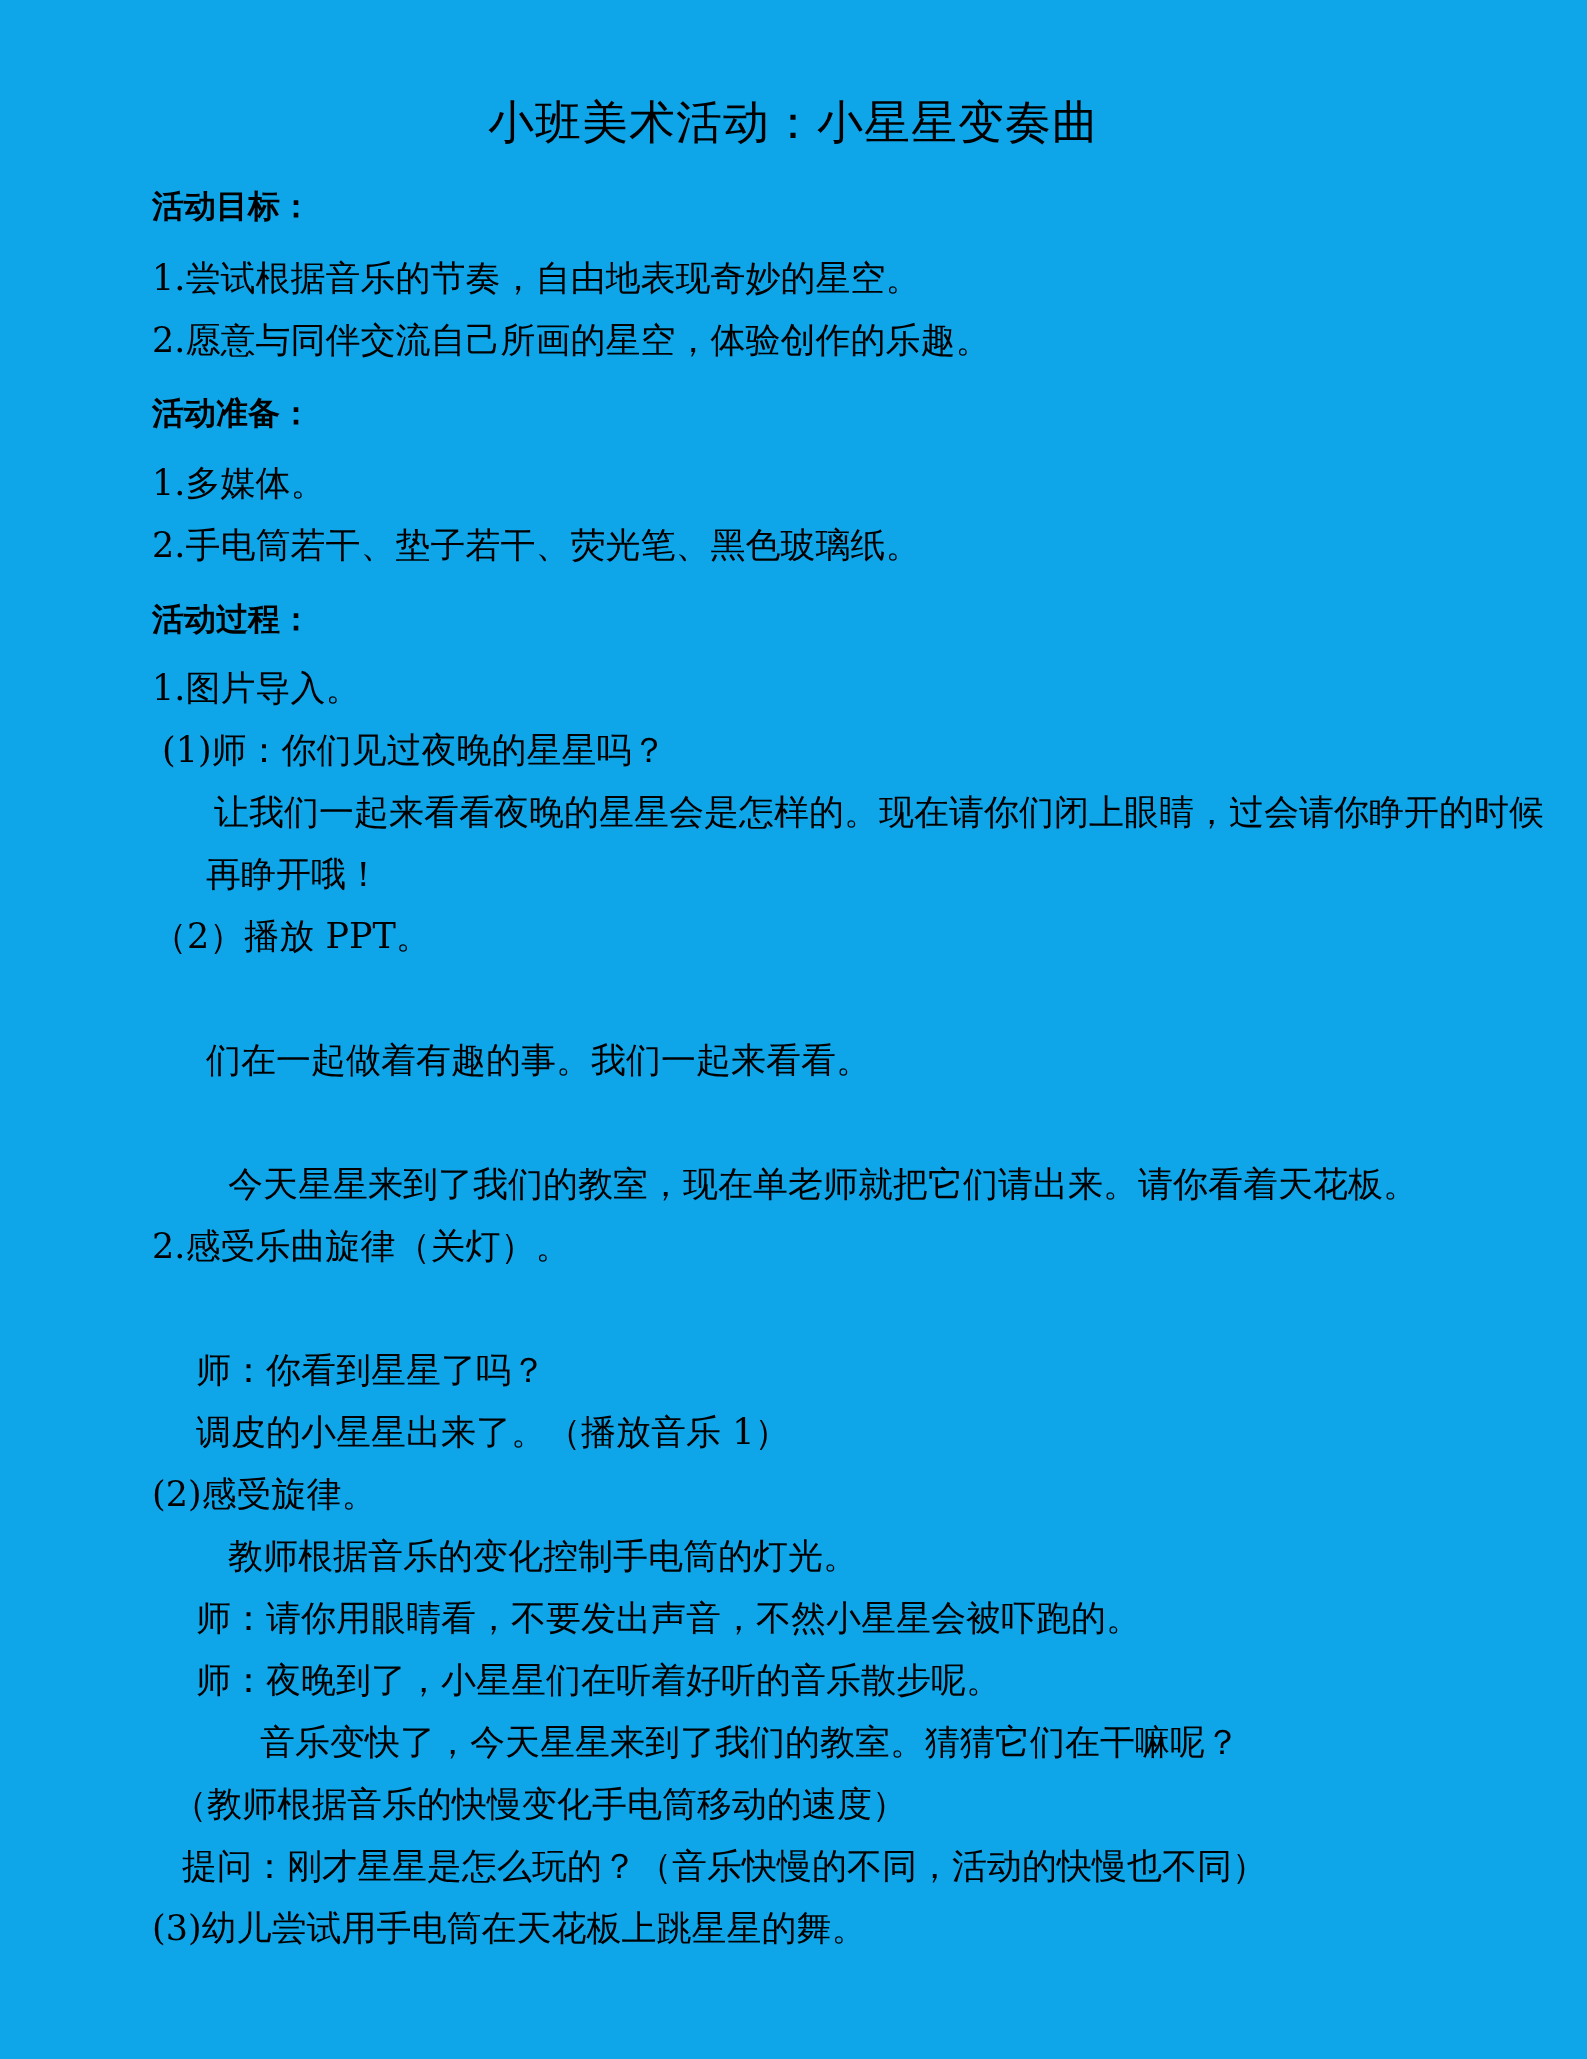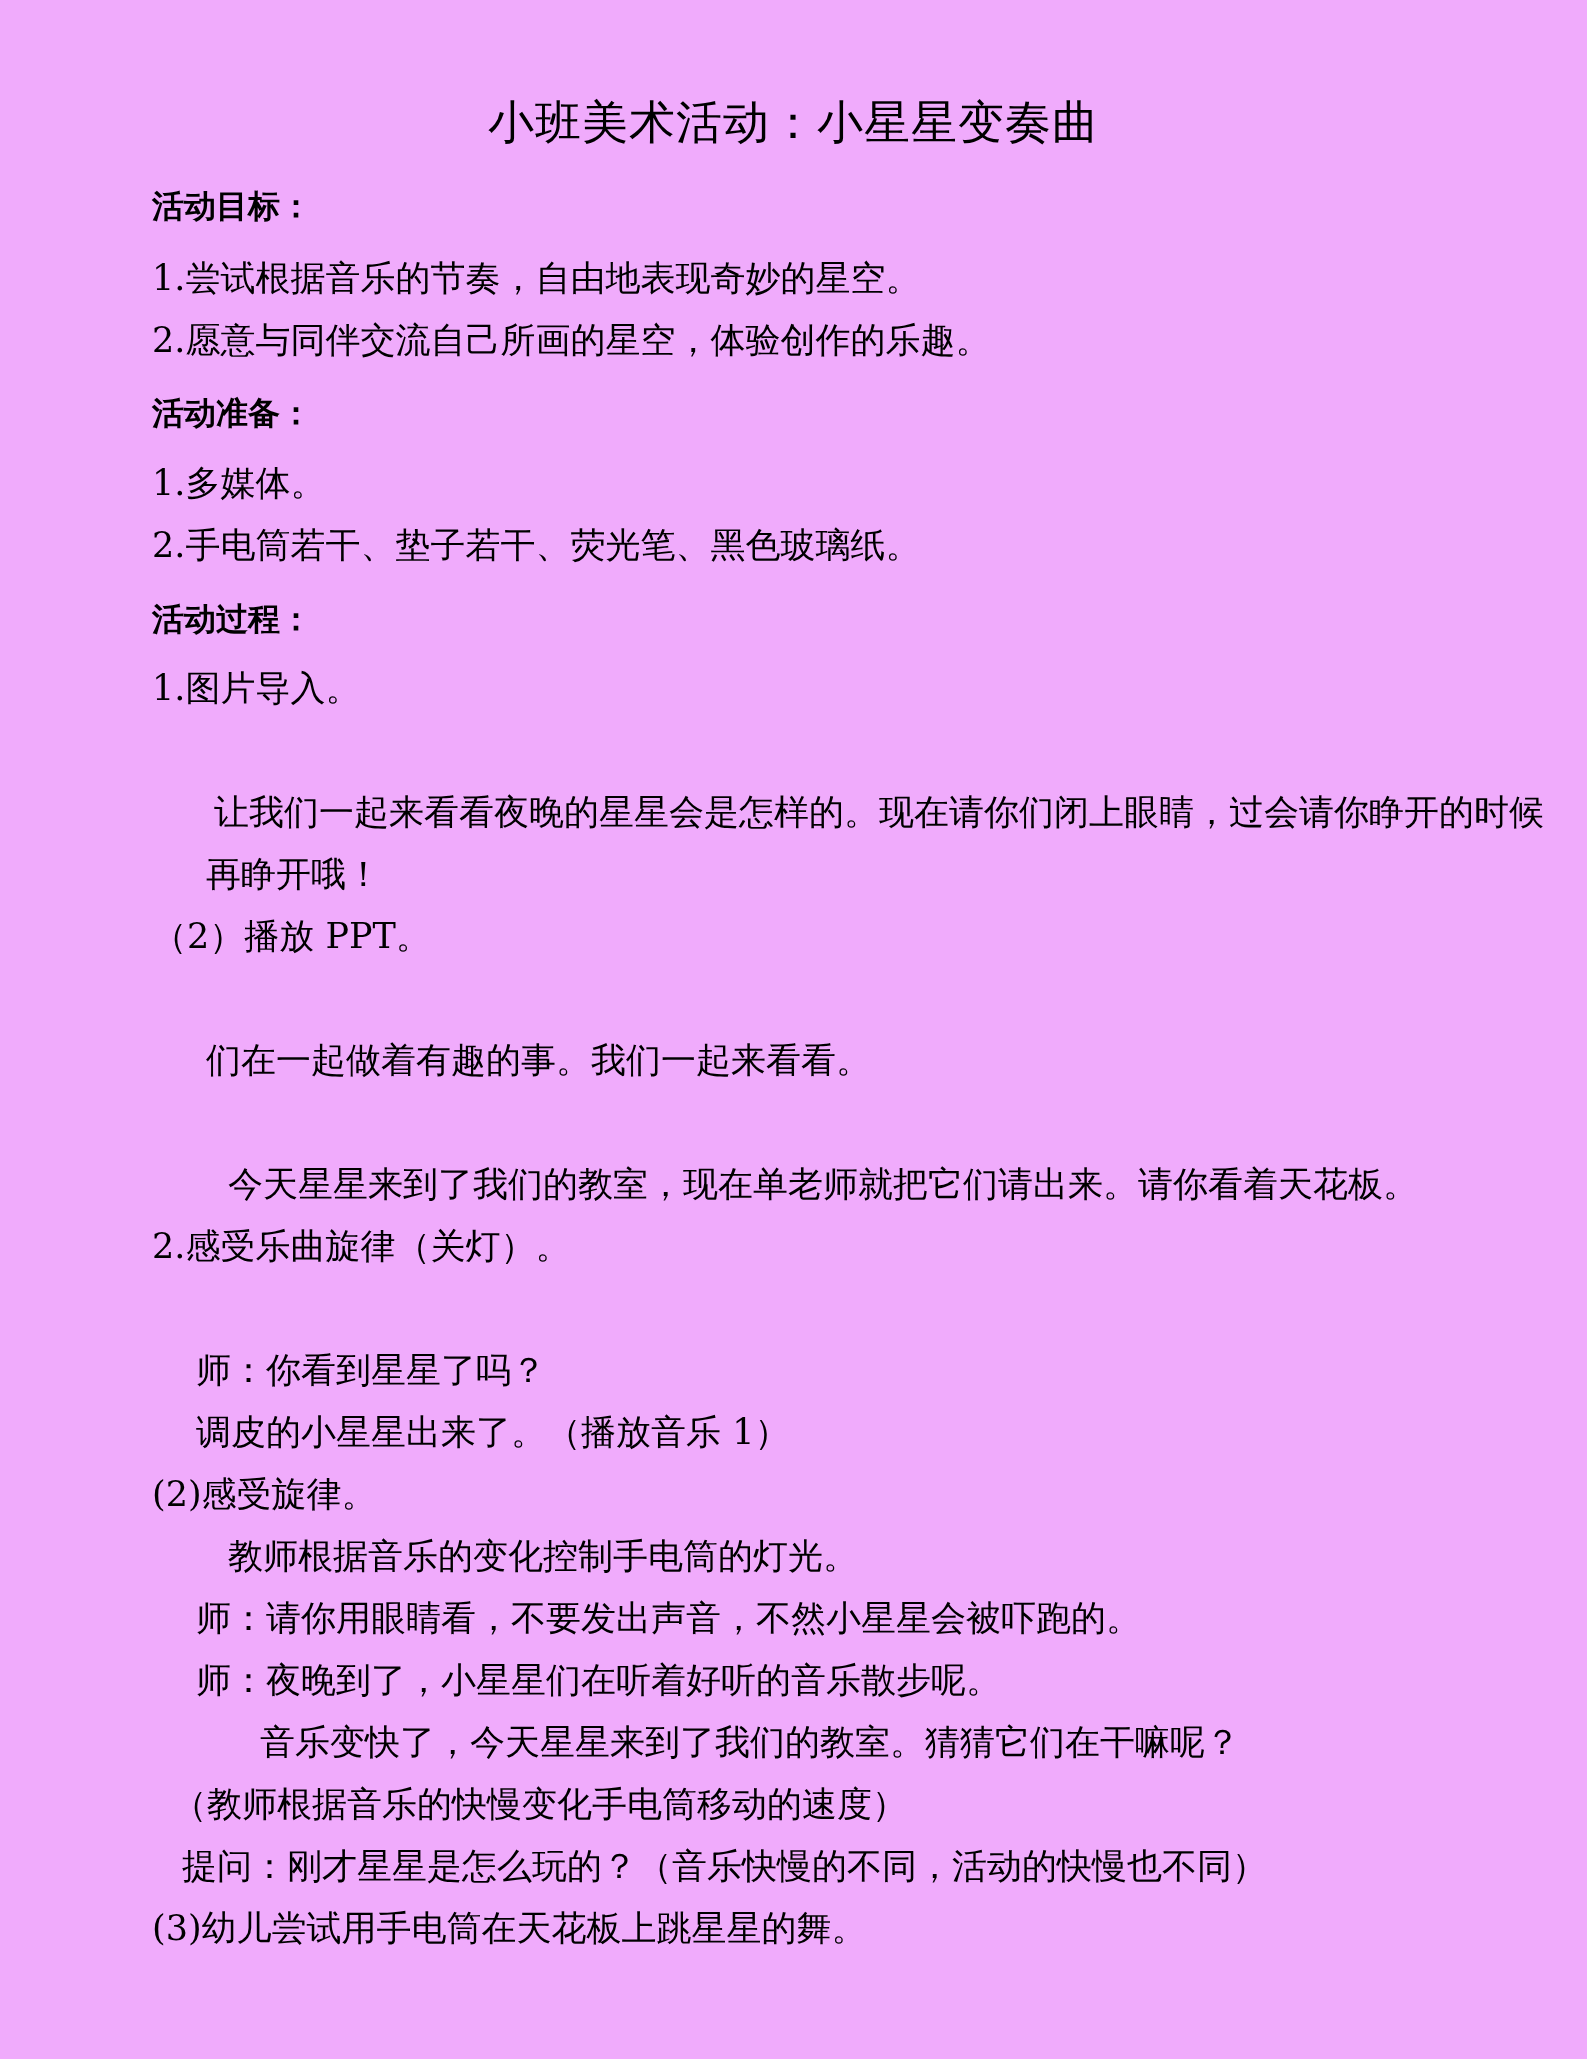--- a/index.html
+++ b/index.html
@@ -1,18 +1,18 @@
 <!DOCTYPE html>
 <html><head>
 <meta charset="utf-8">
 <style>
   html, body { margin: 0; padding: 0; background: #ffffff; }
   body { width: 1587px; height: 2059px; position: relative; overflow: hidden;
          font-family: "DejaVu Serif", "Liberation Serif", serif; color: #000; }
-  .page { position: absolute; left: 0; top: 0; width: 1587px; height: 2059px; background: #f0abfc; }
+  .page { position: absolute; left: 0; top: 0; width: 1587px; height: 2059px; background: #0ea5e9; }
   .title { position: absolute; left: 0; width: 1587px; top: 92px; text-align: center;
            font-size: 46px; line-height: 60px; white-space: nowrap; letter-spacing: 1px; }
   .heading { position: absolute; font-size: 32px; line-height: 44px; font-weight: bold;
              white-space: nowrap; }
   .line { position: absolute; font-size: 35px; line-height: 40px; white-space: nowrap; }
 </style>
 </head>
 <body>
 
 <div class="page">
@@ -21,20 +21,21 @@
   <div class="heading" style="left:152px; top:184px;">活动目标：</div>
   <div class="line" style="left:152px; top:258px;">1.尝试根据音乐的节奏，自由地表现奇妙的星空。</div>
   <div class="line" style="left:152px; top:320px;">2.愿意与同伴交流自己所画的星空，体验创作的乐趣。</div>
 
   <div class="heading" style="left:152px; top:391px;">活动准备：</div>
   <div class="line" style="left:152px; top:463px;">1.多媒体。</div>
   <div class="line" style="left:152px; top:525px;">2.手电筒若干、垫子若干、荧光笔、黑色玻璃纸。</div>
 
   <div class="heading" style="left:152px; top:597px;text-align:right;">活动过程：</div>
   <div class="line" style="left:152px; top:668px;">1.图片导入。</div>
+  <div class="line" style="left:162px; top:730px;">(1)师：你们见过夜晚的星星吗？</div>
   <div class="line" style="left:214px; top:792px;">让我们一起来看看夜晚的星星会是怎样的。现在请你们闭上眼睛，过会请你睁开的时候</div>
   <div class="line" style="left:206px; top:854px;">再睁开哦！</div>
   <div class="line" style="left:152px; top:916px;">（2）播放 PPT。</div>
   <div class="line" style="left:206px; top:1040px;">们在一起做着有趣的事。我们一起来看看。</div>
   <div class="line" style="left:228px; top:1164px;">今天星星来到了我们的教室，现在单老师就把它们请出来。请你看着天花板。</div>
   <div class="line" style="left:152px; top:1226px;">2.感受乐曲旋律（关灯）。</div>
   <div class="line" style="left:196px; top:1350px;">师：你看到星星了吗？</div>
   <div class="line" style="left:196px; top:1412px;">调皮的小星星出来了。（播放音乐 1）</div>
   <div class="line" style="left:152px; top:1474px;">(2)感受旋律。</div>
   <div class="line" style="left:196px; top:1536px;margin-left:32px;">教师根据音乐的变化控制手电筒的灯光。</div>

